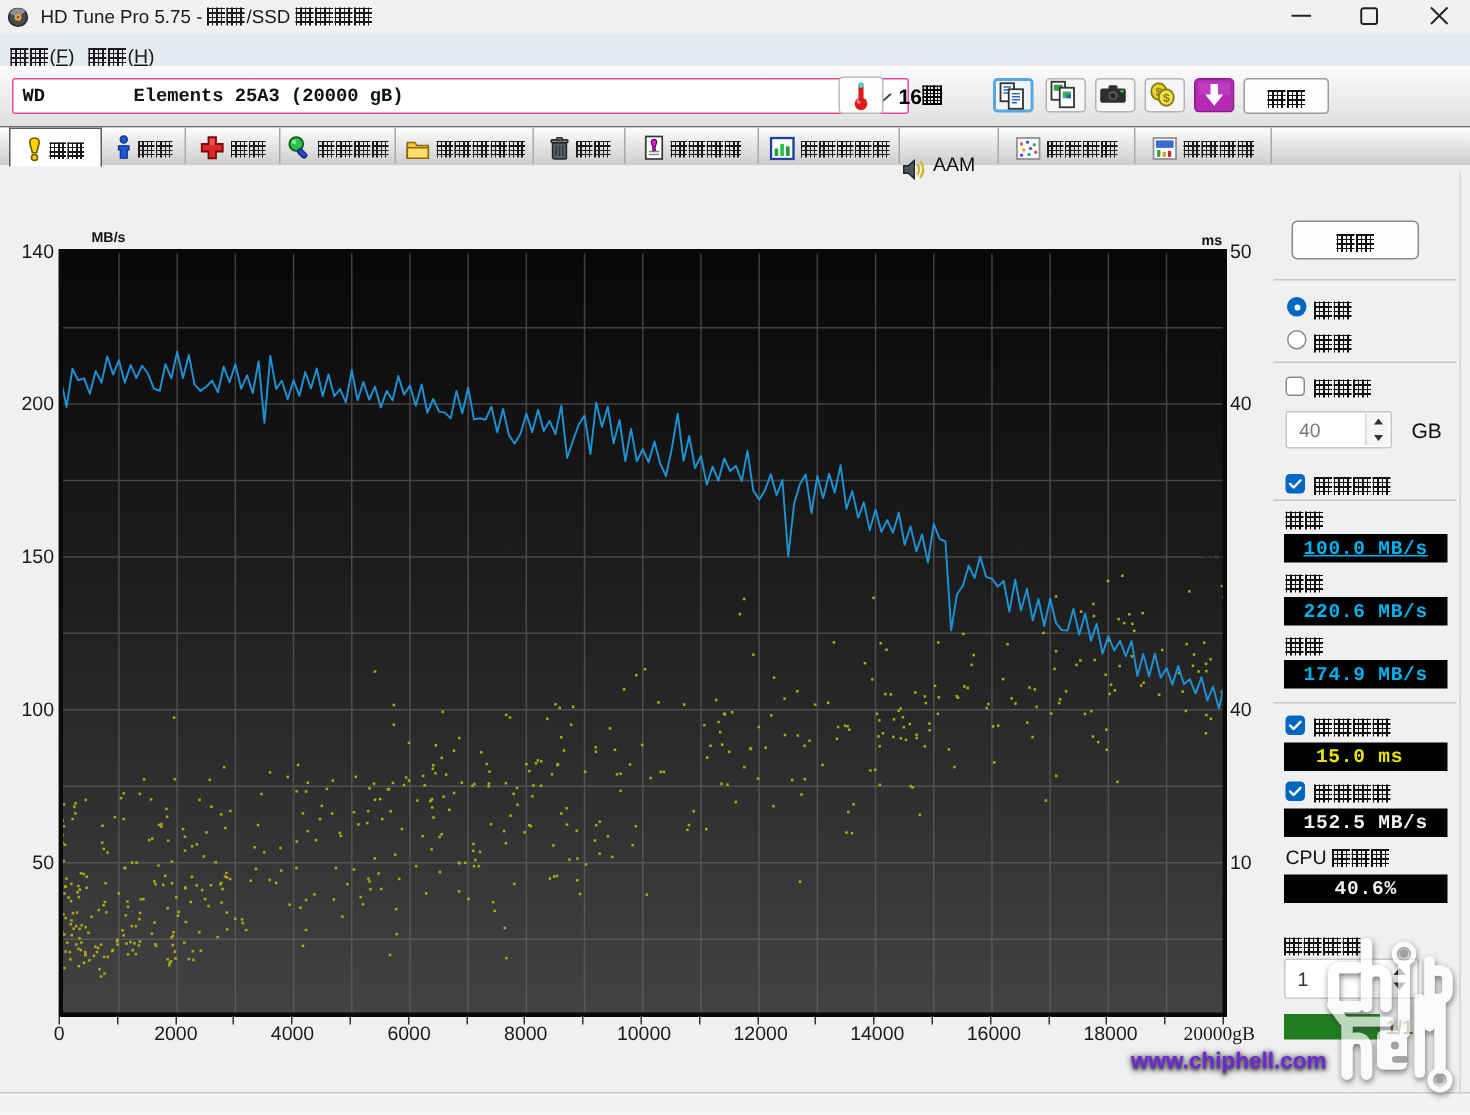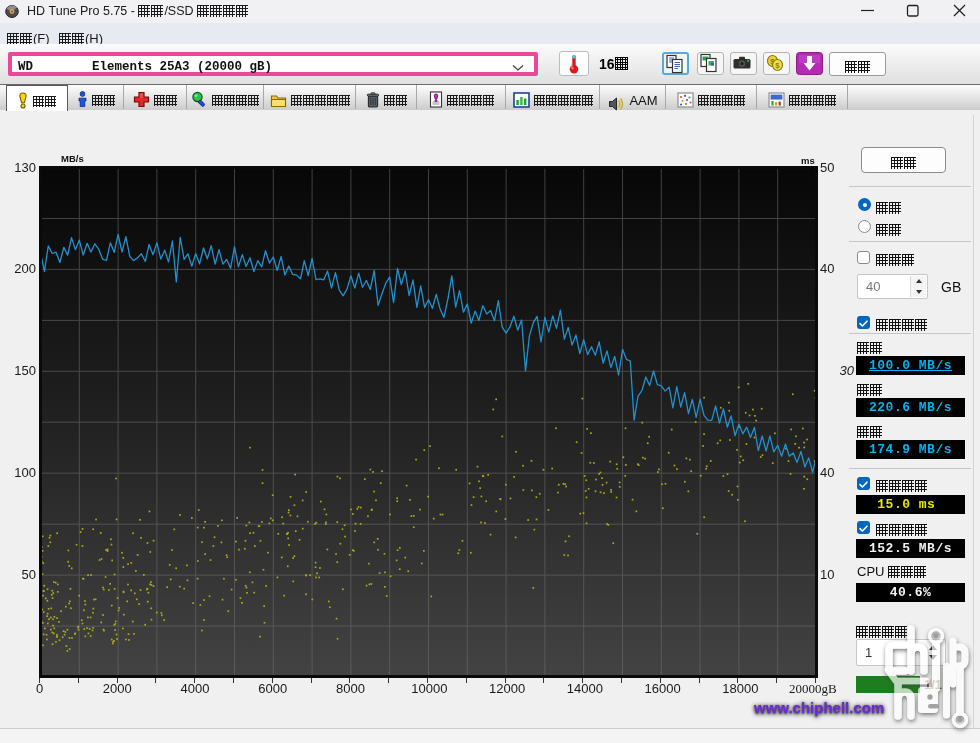--- a/index.html
+++ b/index.html
@@ -22,21 +22,21 @@
 <line x1="11" y1="10.5" x2="24" y2="10.5" stroke="#222" stroke-width="1.2"></line>
 <rect x="57.5" y="5.5" width="10.5" height="10.5" fill="none" stroke="#222" stroke-width="1.3" rx="1.5"></rect>
 <path d="M104 5 L115 16 M115 5 L104 16" stroke="#222" stroke-width="1.3"></path>
 </svg>
 
 <div style="position:absolute;left:0;top:23px;width:980px;height:21px;background:#e8eaf1;"></div>
 <div style="position:absolute;left:7px;top:29px;"><i style="display:inline-block;width:12px;height:12px;margin-right:1px;vertical-align:-2px;background:repeating-linear-gradient(to bottom,#1a1a1a 0 1px,rgba(0,0,0,0) 1px 3.095238095238095px),repeating-linear-gradient(to right,#1a1a1a 0 1px,rgba(0,0,0,0) 1px 3.095238095238095px);"></i><i style="display:inline-block;width:12px;height:12px;margin-right:1px;vertical-align:-2px;background:repeating-linear-gradient(to bottom,#1a1a1a 0 1px,rgba(0,0,0,0) 1px 3.095238095238095px),repeating-linear-gradient(to right,#1a1a1a 0 1px,rgba(0,0,0,0) 1px 3.095238095238095px);"></i><span style="font:13px 'Liberation Sans',sans-serif;color:#1a1a1a;">(<u>F</u>)</span></div>
 <div style="position:absolute;left:59px;top:29px;"><i style="display:inline-block;width:12px;height:12px;margin-right:1px;vertical-align:-2px;background:repeating-linear-gradient(to bottom,#1a1a1a 0 1px,rgba(0,0,0,0) 1px 3.095238095238095px),repeating-linear-gradient(to right,#1a1a1a 0 1px,rgba(0,0,0,0) 1px 3.095238095238095px);"></i><i style="display:inline-block;width:12px;height:12px;margin-right:1px;vertical-align:-2px;background:repeating-linear-gradient(to bottom,#1a1a1a 0 1px,rgba(0,0,0,0) 1px 3.095238095238095px),repeating-linear-gradient(to right,#1a1a1a 0 1px,rgba(0,0,0,0) 1px 3.095238095238095px);"></i><span style="font:13px 'Liberation Sans',sans-serif;color:#1a1a1a;">(<u>H</u>)</span></div>
 
 <div style="position:absolute;left:0;top:44px;width:980px;height:41px;background:linear-gradient(#fbfbfb,#e0e0e0);border-bottom:1px solid #c2c2c2;box-sizing:border-box;"></div>
-<div style="position:absolute;left:8px;top:52px;width:530px;height:24px;background:#fff;border:4px solid #ec4899;border-radius:2px;box-sizing:border-box;">
+<div style="position:absolute;left:8px;top:52px;width:598px;height:24px;background:#fff;border:1px solid #ec4899;border-radius:2px;box-sizing:border-box;">
 <span style="font:bold 12.5px 'Liberation Mono',monospace;color:#111;position:absolute;left:6px;top:4px;">WD</span>
 <span style="font:bold 12.5px 'Liberation Mono',monospace;color:#111;position:absolute;left:80px;top:4px;">Elements 25A3 (20000 gB)</span>
 <svg width="12" height="8" style="position:absolute;right:10px;top:8px;">
         <path d="M1 1.5 L6 6 L11 1.5" fill="none" stroke="#444" stroke-width="1.3"></path>
       </svg>
 </div>
 <div style="position:absolute;left:559px;top:51px;width:30px;height:25px;background:#fdfdfd;border:1px solid #bcbcbc;border-radius:3px;box-sizing:border-box;text-align:center;padding-top:1px;"><svg width="16" height="22" viewBox="0 0 16 22">
 <rect x="6.3" y="2" width="3.4" height="13" rx="1.6" fill="#e01818"></rect>
 <rect x="6.3" y="2" width="3.4" height="3.6" rx="1.6" fill="#38d8d8"></rect>
 <circle cx="8" cy="16.2" r="4.2" fill="#e01818"></circle>
@@ -129,21 +129,21 @@
           </g>
           <path d="M7 3 C5.6 3 5.1 4 5.3 5 L6.3 8 L7.7 8 L8.7 5 C8.9 4 8.4 3 7 3 Z" fill="#e020e0" stroke="#6a006a" stroke-width="0.9"></path>
           <circle cx="7" cy="9.6" r="1" fill="#e020e0" stroke="#6a006a" stroke-width="0.8"></circle>
         </svg></span><i style="display:inline-block;width:11px;height:11px;margin-right:1px;vertical-align:-2px;background:repeating-linear-gradient(to bottom,#1a1a1a 0 1px,rgba(0,0,0,0) 1px 2.857142857142857px),repeating-linear-gradient(to right,#1a1a1a 0 1px,rgba(0,0,0,0) 1px 2.857142857142857px);"></i><i style="display:inline-block;width:11px;height:11px;margin-right:1px;vertical-align:-2px;background:repeating-linear-gradient(to bottom,#1a1a1a 0 1px,rgba(0,0,0,0) 1px 2.857142857142857px),repeating-linear-gradient(to right,#1a1a1a 0 1px,rgba(0,0,0,0) 1px 2.857142857142857px);"></i><i style="display:inline-block;width:11px;height:11px;margin-right:1px;vertical-align:-2px;background:repeating-linear-gradient(to bottom,#1a1a1a 0 1px,rgba(0,0,0,0) 1px 2.857142857142857px),repeating-linear-gradient(to right,#1a1a1a 0 1px,rgba(0,0,0,0) 1px 2.857142857142857px);"></i><i style="display:inline-block;width:11px;height:11px;margin-right:1px;vertical-align:-2px;background:repeating-linear-gradient(to bottom,#1a1a1a 0 1px,rgba(0,0,0,0) 1px 2.857142857142857px),repeating-linear-gradient(to right,#1a1a1a 0 1px,rgba(0,0,0,0) 1px 2.857142857142857px);"></i></div>
     <div style="position:absolute;left:507px;top:85px;width:93px;border-right:1px solid #a8a8a8;height:24px;box-sizing:border-box;text-align:center;padding-top:5px;white-space:nowrap;"><span style="display:inline-block;vertical-align:-4px;margin-right:4px;"><svg width="17" height="16" viewBox="0 0 17 16">
           <rect x="1" y="1" width="15" height="14" fill="#fff" stroke="#2040a0" stroke-width="1.6"></rect>
           <rect x="3.4" y="8" width="2.4" height="5" fill="#20a030"></rect>
           <rect x="7.2" y="5" width="2.4" height="8" fill="#28c040"></rect>
           <rect x="11" y="6.5" width="2.4" height="6.5" fill="#20a030"></rect>
         </svg></span><i style="display:inline-block;width:11px;height:11px;margin-right:1px;vertical-align:-2px;background:repeating-linear-gradient(to bottom,#1a1a1a 0 1px,rgba(0,0,0,0) 1px 2.857142857142857px),repeating-linear-gradient(to right,#1a1a1a 0 1px,rgba(0,0,0,0) 1px 2.857142857142857px);"></i><i style="display:inline-block;width:11px;height:11px;margin-right:1px;vertical-align:-2px;background:repeating-linear-gradient(to bottom,#1a1a1a 0 1px,rgba(0,0,0,0) 1px 2.857142857142857px),repeating-linear-gradient(to right,#1a1a1a 0 1px,rgba(0,0,0,0) 1px 2.857142857142857px);"></i><i style="display:inline-block;width:11px;height:11px;margin-right:1px;vertical-align:-2px;background:repeating-linear-gradient(to bottom,#1a1a1a 0 1px,rgba(0,0,0,0) 1px 2.857142857142857px),repeating-linear-gradient(to right,#1a1a1a 0 1px,rgba(0,0,0,0) 1px 2.857142857142857px);"></i><i style="display:inline-block;width:11px;height:11px;margin-right:1px;vertical-align:-2px;background:repeating-linear-gradient(to bottom,#1a1a1a 0 1px,rgba(0,0,0,0) 1px 2.857142857142857px),repeating-linear-gradient(to right,#1a1a1a 0 1px,rgba(0,0,0,0) 1px 2.857142857142857px);"></i><i style="display:inline-block;width:11px;height:11px;margin-right:1px;vertical-align:-2px;background:repeating-linear-gradient(to bottom,#1a1a1a 0 1px,rgba(0,0,0,0) 1px 2.857142857142857px),repeating-linear-gradient(to right,#1a1a1a 0 1px,rgba(0,0,0,0) 1px 2.857142857142857px);"></i></div>
-    <div style="position:absolute;left:601px;top:85px;width:65px;border-right:1px solid #a8a8a8;height:24px;box-sizing:border-box;text-align:center;padding-top:9px;white-space:nowrap;"><span style="display:inline-block;vertical-align:-4px;margin-right:4px;"><svg width="17" height="16" viewBox="0 0 17 16">
+    <div style="position:absolute;left:601px;top:85px;width:65px;border-right:1px solid #a8a8a8;height:24px;box-sizing:border-box;text-align:left;padding-top:19px;white-space:nowrap;"><span style="display:inline-block;vertical-align:-4px;margin-right:4px;"><svg width="17" height="16" viewBox="0 0 17 16">
           <path d="M1.5 5.5 L4.5 5.5 L8.5 2 L8.5 14 L4.5 10.5 L1.5 10.5 Z" fill="#50565e" stroke="#23262b" stroke-width="1"></path>
           <path d="M10.5 4.5 Q13 8 10.5 11.5" fill="none" stroke="#d4b020" stroke-width="1.5"></path>
           <path d="M12.5 2.5 Q16.5 8 12.5 13.5" fill="none" stroke="#d4b020" stroke-width="1.5"></path>
         </svg></span><span style="font:13px 'Liberation Sans',sans-serif;color:#111;position:relative;top:-3px;">AAM</span></div>
     <div style="position:absolute;left:667px;top:85px;width:90px;border-right:1px solid #a8a8a8;height:24px;box-sizing:border-box;text-align:center;padding-top:5px;white-space:nowrap;"><span style="display:inline-block;vertical-align:-4px;margin-right:4px;"><svg width="17" height="16" viewBox="0 0 17 16">
           <rect x="1" y="1" width="15" height="14" fill="#fdfdfd" stroke="#909090" stroke-width="1.2"></rect>
           <g>
             <circle cx="4" cy="5" r="1.1" fill="#e05050"></circle>
             <circle cx="8" cy="3.8" r="1.1" fill="#4050e0"></circle>
             <circle cx="12.5" cy="5.5" r="1.1" fill="#30b050"></circle>
@@ -769,28 +769,28 @@
         <rect x="32.1" y="471.1" width="1.7" height="1.7"></rect>
         <rect x="13.2" y="458.7" width="1.7" height="1.7"></rect>
         <rect x="71.9" y="472.7" width="1.7" height="1.7"></rect>
         <rect x="48.6" y="466.6" width="1.7" height="1.7"></rect>
         <rect x="35.5" y="466.5" width="1.7" height="1.7"></rect>
         <rect x="88.7" y="467.3" width="1.7" height="1.7"></rect>
       </g>
 <polyline points="1.5,86.6 5.4,105.3 9.3,79.8 13.1,87.5 17.0,86.2 20.9,96.5 24.8,81.4 28.7,89.1 32.5,71.6 36.4,83.7 40.3,74.1 44.2,89.1 48.1,77.3 51.9,86.0 55.8,77.8 59.7,83.2 63.6,93.1 67.5,94.5 71.3,76.8 75.2,86.3 79.1,68.5 83.0,86.0 86.9,70.6 90.7,90.2 94.6,94.6 98.5,91.8 102.4,87.8 106.3,95.5 110.1,78.4 114.0,88.8 117.9,76.8 121.8,93.1 125.7,84.2 129.5,96.0 133.4,75.0 137.3,115.9 141.2,71.3 145.1,93.3 148.9,87.8 152.8,100.2 156.7,87.5 160.6,97.9 164.5,82.0 168.3,92.9 172.2,79.6 176.1,98.2 180.0,83.7 183.9,98.1 187.7,93.4 191.6,102.2 195.5,80.7 199.4,100.8 203.3,88.6 207.1,100.5 211.0,91.8 214.9,105.6 218.8,94.6 222.7,100.9 226.5,84.7 230.4,97.1 234.3,91.0 238.2,104.5 242.1,90.3 245.9,109.1 249.8,100.0 253.7,108.4 257.6,109.1 261.5,112.9 265.3,94.6 269.2,109.5 273.1,92.5 277.0,113.6 280.9,112.8 284.7,113.8 288.6,105.1 292.5,122.2 296.4,106.7 300.3,124.1 304.1,129.8 308.0,123.1 311.9,109.8 315.8,122.1 319.7,107.2 323.5,121.3 327.4,114.5 331.3,123.4 335.2,104.5 339.1,139.3 342.9,128.0 346.8,117.2 350.7,111.0 354.6,136.7 358.5,102.5 362.3,118.5 366.2,105.2 370.1,129.5 374.0,114.0 377.9,141.4 381.7,119.9 385.6,141.5 389.5,133.5 393.4,142.2 397.3,128.3 401.1,143.0 405.0,151.4 408.9,132.9 412.8,109.8 416.7,141.2 420.5,124.7 424.4,146.1 428.3,138.0 432.2,157.1 436.1,145.1 439.9,154.5 443.8,139.6 447.7,148.0 451.6,144.6 455.5,154.7 459.3,134.6 463.2,161.1 467.1,167.1 471.0,160.8 474.9,150.1 478.7,164.2 482.6,154.0 486.5,205.0 490.4,169.9 494.3,156.7 498.1,150.3 502.0,176.0 505.9,151.3 509.8,166.1 513.7,149.8 517.5,162.4 521.4,144.2 525.3,173.2 529.2,161.4 533.1,179.1 536.9,168.9 540.8,187.5 544.7,173.7 548.6,188.6 552.5,180.7 556.3,189.2 560.2,175.8 564.1,197.2 568.0,184.9 571.9,201.6 575.7,190.3 579.6,209.0 583.5,183.3 587.4,193.3 591.3,195.0 595.1,254.2 599.0,230.2 602.9,224.6 606.8,211.0 610.7,219.4 614.5,205.0 618.4,218.6 622.3,219.8 626.2,225.1 630.1,221.2 633.9,241.9 637.8,220.5 641.7,241.0 645.6,226.7 649.5,247.6 653.3,233.3 657.2,251.3 661.1,233.1 665.0,249.3 668.9,254.1 672.7,254.3 676.6,240.0 680.5,257.1 684.4,243.0 688.3,261.2 692.1,249.9 696.0,269.7 699.9,258.1 703.8,267.8 707.7,261.2 711.5,271.5 715.4,261.4 719.3,284.7 723.2,270.0 727.1,285.0 730.9,269.8 734.8,285.9 738.7,279.3 742.6,290.4 746.5,278.0 750.3,290.2 754.2,286.9 758.1,296.4 762.0,285.5 765.9,301.0 769.7,291.8 773.6,306.3 777.5,289.6" fill="none" stroke="#1e92d0" stroke-width="1.3" stroke-linejoin="round"></polyline>
 <rect x="1.5" y="1.5" width="776" height="509" fill="none" stroke="#0a0a0a" stroke-width="3"></rect>
 </svg>
-<div class="axl" style="left:2px;top:159.5px;width:34px;text-align:right;">130</div>
+<div class="axl" style="left:2px;top:159.5px;width:34px;text-align:right;">140</div>
     <div class="axl" style="left:2px;top:261.4px;width:34px;text-align:right;">200</div>
     <div class="axl" style="left:2px;top:363.3px;width:34px;text-align:right;">150</div>
     <div class="axl" style="left:2px;top:465.20000000000005px;width:34px;text-align:right;">100</div>
     <div class="axl" style="left:2px;top:567.1px;width:34px;text-align:right;">50</div>
     <div class="axl" style="left:820px;top:159.5px;width:54px;text-align:left;">50</div>
     <div class="axl" style="left:820px;top:261.4px;width:54px;text-align:left;">40</div>
-    <div class="axl" style="left:800px;top:363.3px;width:54px;text-align:right;font-style:italic;">30</div>
+    <div class="axl" style="left:800px;top:363.3px;width:54px;text-align:left;">30</div>
     <div class="axl" style="left:820px;top:465.20000000000005px;width:54px;text-align:left;">40</div>
     <div class="axl" style="left:820px;top:567.1px;width:54px;text-align:left;">10</div>
     <div class="axl" style="left:22.5px;top:681px;width:34px;text-align:center;">0</div>
     <div class="axl" style="left:100.25px;top:681px;width:34px;text-align:center;">2000</div>
     <div class="axl" style="left:178.0px;top:681px;width:34px;text-align:center;">4000</div>
     <div class="axl" style="left:255.75px;top:681px;width:34px;text-align:center;">6000</div>
     <div class="axl" style="left:333.5px;top:681px;width:34px;text-align:center;">8000</div>
     <div class="axl" style="left:411.25px;top:681px;width:34px;text-align:center;">10000</div>
     <div class="axl" style="left:489.0px;top:681px;width:34px;text-align:center;">12000</div>
     <div class="axl" style="left:566.75px;top:681px;width:34px;text-align:center;">14000</div>

